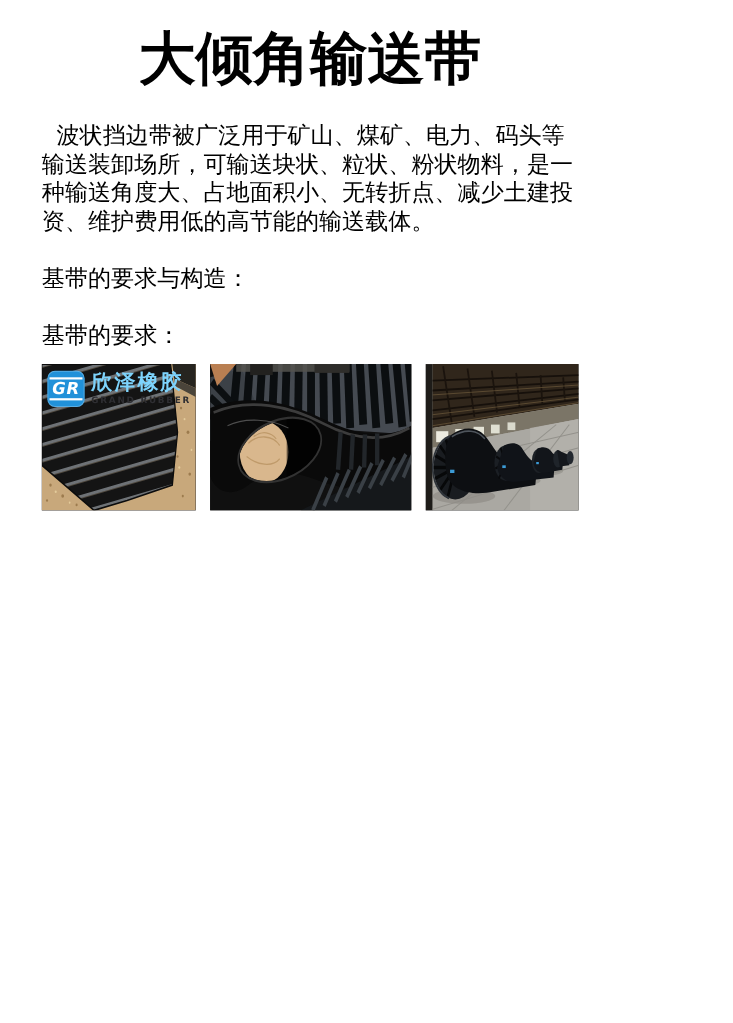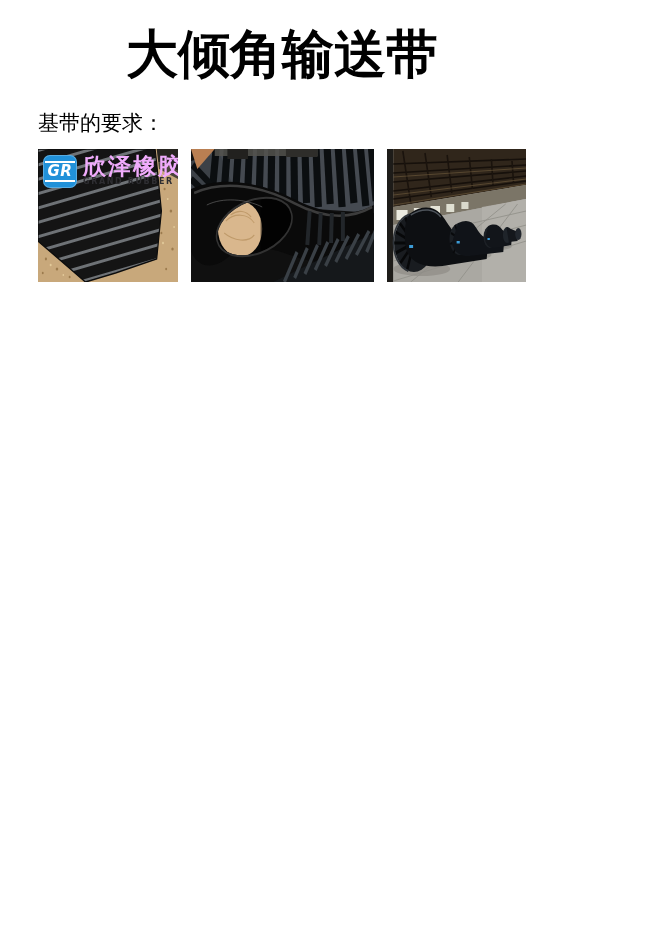--- a/index.html
+++ b/index.html
@@ -59,22 +59,22 @@
     font-weight: 700;
     font-style: italic;
     line-height: 15px;
     padding: 1px 3px;
     border-top: 2px solid #fff;
     border-bottom: 2px solid #fff;
     letter-spacing: 0.5px;
   }
   .logo-text { margin-left: 6px; padding-top: 1px; }
   .brand-cn {
-    color: #f0abfc;
-    font-size: 23px;
+    color: #7dd3fc;
+    font-size: 19px;
     line-height: 21px;
     font-weight: 700;
     letter-spacing: 2px;
     white-space: nowrap;
   }
   .brand-en {
     color: #2e2e32;
     font-size: 8px;
     line-height: 10px;
     font-weight: 700;
@@ -83,20 +83,22 @@
   }
   .bottom-space { height: 32px; }
 </style>
 </head>
 <body>
 
 <div class="page">
   <div class="content">
     <h1 class="page-title">大倾角输送带</h1>
 
+    <p>  波状挡边带被广泛用于矿山、煤矿、电力、码头等输送装卸场所，可输送块状、粒状、粉状物料，是一种输送角度大、占地面积小、无转折点、减少土建投资、维护费用低的高节能的输送载体。</p>
+    <p>基带的要求与构造：</p>
     <p>基带的要求：</p>
   </div>
 
   <div class="gallery">
 
     <div class="photo photo-1">
       <svg viewBox="0 0 177 133" preserveAspectRatio="none">
         <defs>
           <pattern id="slats" width="200" height="14" patternUnits="userSpaceOnUse" patternTransform="rotate(-13)">
             <rect x="0" y="0" width="200" height="3" fill="#6e7276"></rect>

